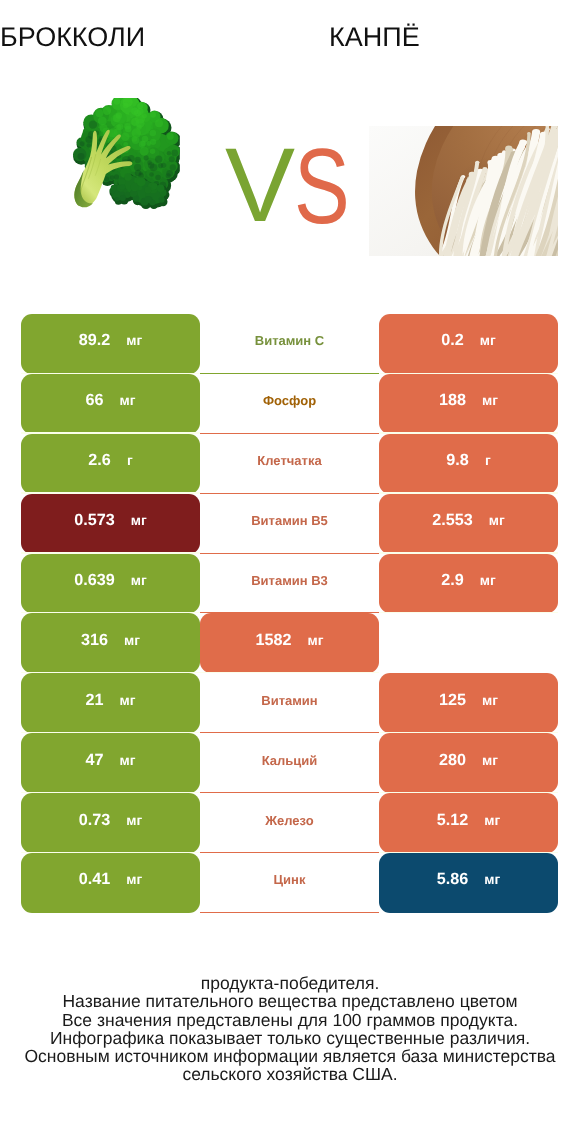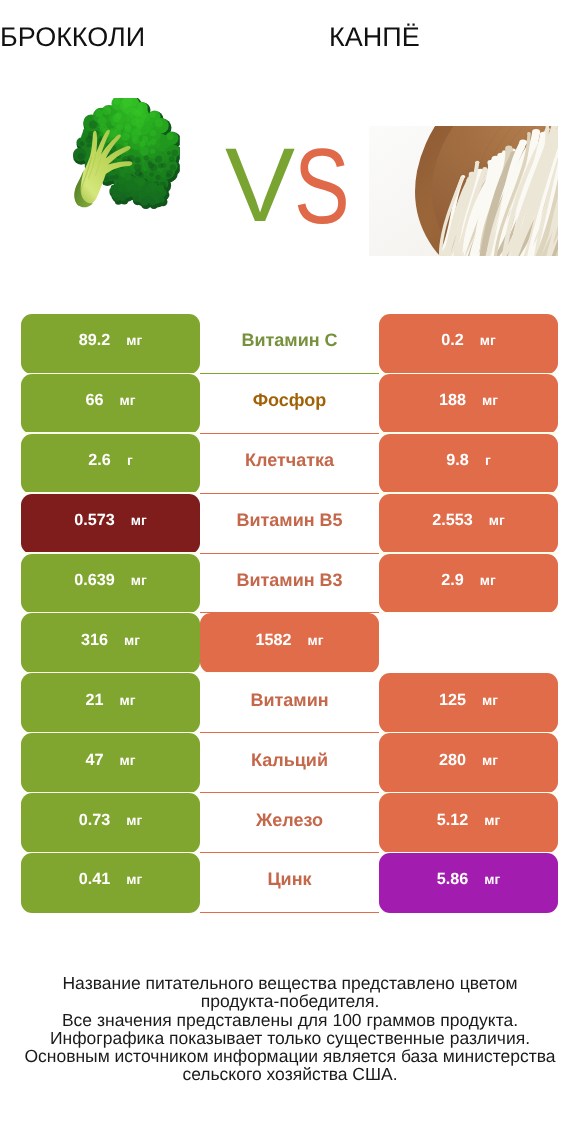--- a/index.html
+++ b/index.html
@@ -27,21 +27,21 @@
 
   
   .table{position:absolute;left:21px;top:314px;width:537px;}
   .row{position:relative;height:59.9px;display:flex;}
   .cell{box-sizing:border-box;width:179px;height:59.9px;display:flex;
         align-items:center;justify-content:center;position:relative;}
   .cell.val{color:#ffffff;border-radius:11px;}
   .cell.mid{background:#ffffff;}
   .num{font-size:16.2px;font-weight:700;position:relative;top:-3px;}
   .unit{font-size:13.8px;font-weight:700;margin-left:16px;position:relative;top:-3px;text-align:center;}
-  .label{font-size:18px;font-weight:700;position:relative;top:-3px;}
+  .label{font-size:13px;font-weight:700;position:relative;top:-3px;}
   .sep{position:absolute;left:0;right:0;bottom:0;height:1px;}
   .gap{position:absolute;left:0;right:0;bottom:0;height:1.3px;background:#fbffea;}
 
   
   .footer{position:absolute;left:0;top:974px;width:580px;text-align:center;
           font-size:17.5px;line-height:18.3px;color:#1a1a1a;}
   .footer div{white-space:nowrap;}
 </style>
 </head>
 <body>
@@ -1008,29 +1008,29 @@
       </div>
       <div class="row">
         <div class="cell val left" style="background:#81a62f">
           <span class="num">0.41</span>
           <span class="unit">мг</span>
         </div>
         <div class="cell mid">
           <span class="label" style="color:#c4674a">Цинк</span>
           <span class="sep" style="background:#e06c4a"></span>
         </div>
-        <div class="cell val right" style="background:#a21caf">
+        <div class="cell val right" style="background:#0c4a6e">
           <span class="num">5.86</span>
           <span class="unit">мг</span>
         </div>
       </div>
     </div>
 
   <div class="footer">
+      <div>продукта-победителя.</div>
       <div>Название питательного вещества представлено цветом</div>
-      <div>продукта-победителя.</div>
       <div>Все значения представлены для 100 граммов продукта.</div>
       <div>Инфографика показывает только существенные различия.</div>
       <div>Основным источником информации является база министерства</div>
       <div>сельского хозяйства США.</div>
     </div>
 
 </div>
 
 </body></html>

